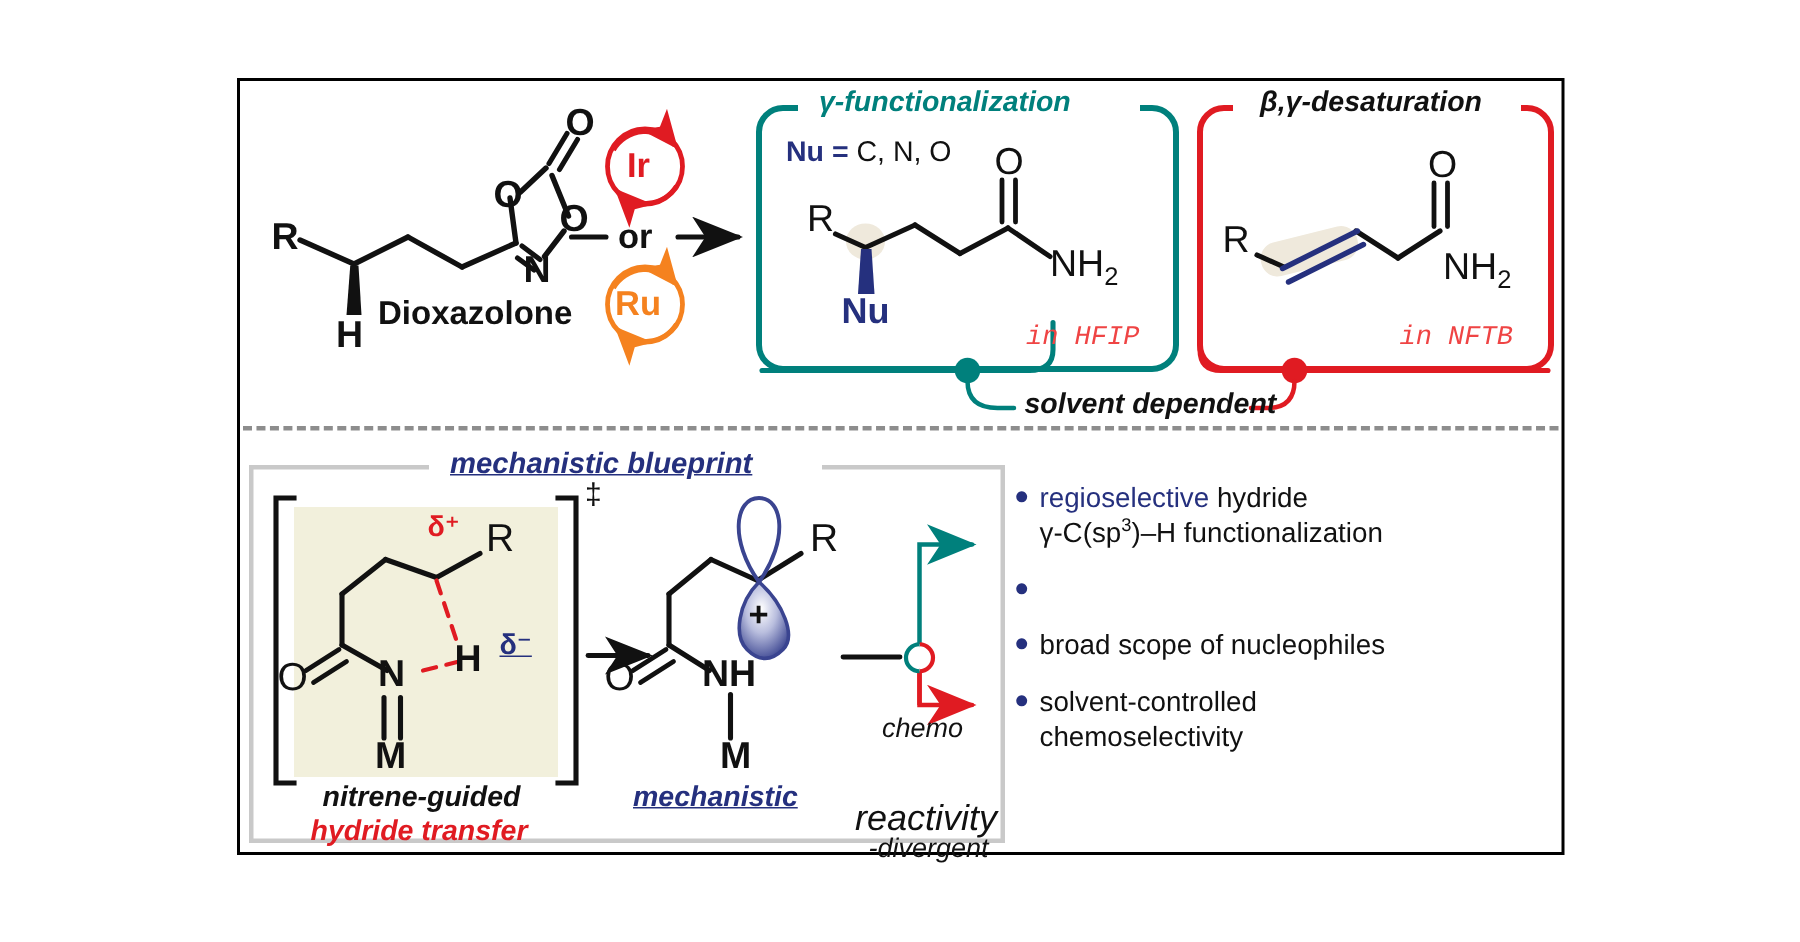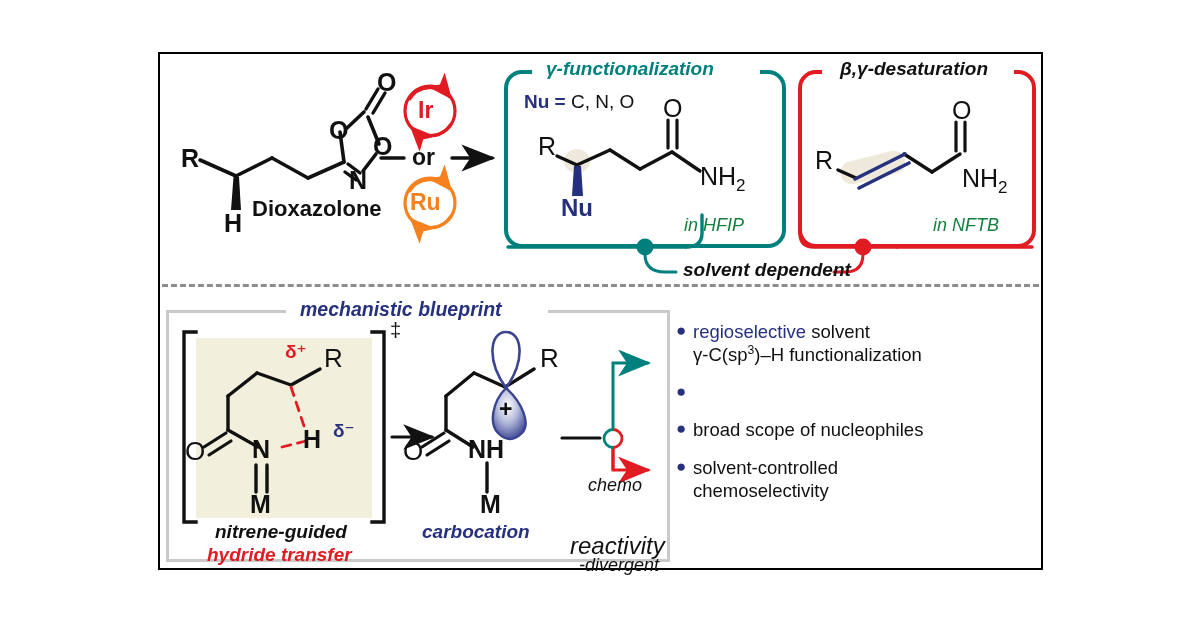--- a/index.html
+++ b/index.html
@@ -9,24 +9,24 @@
   .abs{position:absolute;}
   
   #outer-frame{left:158px;top:52px;width:885px;height:518px;border:2px solid #000;box-sizing:border-box;background:#fff;}
   
   #divider{left:162px;top:284px;width:877px;height:0;border-top:3px dashed #8d8d8d;}
   
   .t{position:absolute;white-space:nowrap;line-height:1;}
   .bold{font-weight:bold;}
   .ital{font-style:italic;}
   .bi{font-weight:bold;font-style:italic;}
-  .navy{color:#25307e;}
+  .navy{color:#25307e;text-decoration:underline;}
   .red{color:#e01b22;}
   .teal{color:#00807c;}
-  .gray{color:#15803d;}
+  .gray{color:#ef4444;font-family:Liberation Mono, monospace;}
   .blk{color:#111;}
   
   .cbox{position:absolute;box-sizing:border-box;border-radius:18px;background:transparent;}
   #gamma-box{left:504px;top:70px;width:282px;height:178px;border:4px solid #00807c;}
   #beta-box{left:798px;top:70px;width:238px;height:178px;border:4px solid #e01b22;}
   .boxtitle-mask{position:absolute;background:#fff;height:10px;}
   
   #mech-box{left:166px;top:310px;width:504px;height:252px;border:3px solid #c9c9c9;box-sizing:border-box;}
   
   #art{position:absolute;left:0;top:0;width:1200px;height:628px;pointer-events:none;}
@@ -258,32 +258,32 @@
 <div class="t bold blk" style="left:250px;top:492px;font-size:25px;">M</div>
 <div class="t blk" style="left:185px;top:438px;font-size:26px;">O</div>
 <div class="t bi blk" style="left:215px;top:522px;font-size:19px;">nitrene-guided</div>
 <div class="t bi red" style="left:207px;top:545px;font-size:19px;">hydride transfer</div>
 
 <div class="t blk" style="left:540px;top:345px;font-size:26px;">R</div>
 <div class="t bold blk" style="left:499px;top:398px;font-size:23px;color:#111;">+</div>
 <div class="t blk" style="left:403px;top:438px;font-size:26px;">O</div>
 <div class="t bold blk" style="left:468px;top:437px;font-size:25px;">NH</div>
 <div class="t bold blk" style="left:480px;top:492px;font-size:25px;">M</div>
-<div class="t bi navy" style="left:422px;top:522px;font-size:19px;">carbocation</div>
+<div class="t bi navy" style="left:422px;top:522px;font-size:19px;">mechanistic</div>
 
 <div class="t ital blk" style="left:588px;top:476px;font-size:18px;">chemo</div>
 <div class="t ital blk" style="left:579px;top:512px;font-size:18px;margin-top:44px;">-divergent</div>
 <div class="t ital blk" style="left:570px;top:534px;font-size:24px;">reactivity</div>
 
 <div id="bullets">
 
   <div class="bullet-row">
     <span class="bullet-dot">●</span>
     <span class="bullet-text">
-      <span class="kw">regioselective</span><span> solvent</span><br>
+      <span class="kw">regioselective</span><span> hydride</span><br>
       <span>γ-C(sp</span><sup>3</sup><span>)–H functionalization</span>
     </span>
   </div>
 
   <div class="bullet-row">
     <span class="bullet-dot">●</span>
   </div>
 
   <div class="bullet-row">
     <span class="bullet-dot">●</span>

